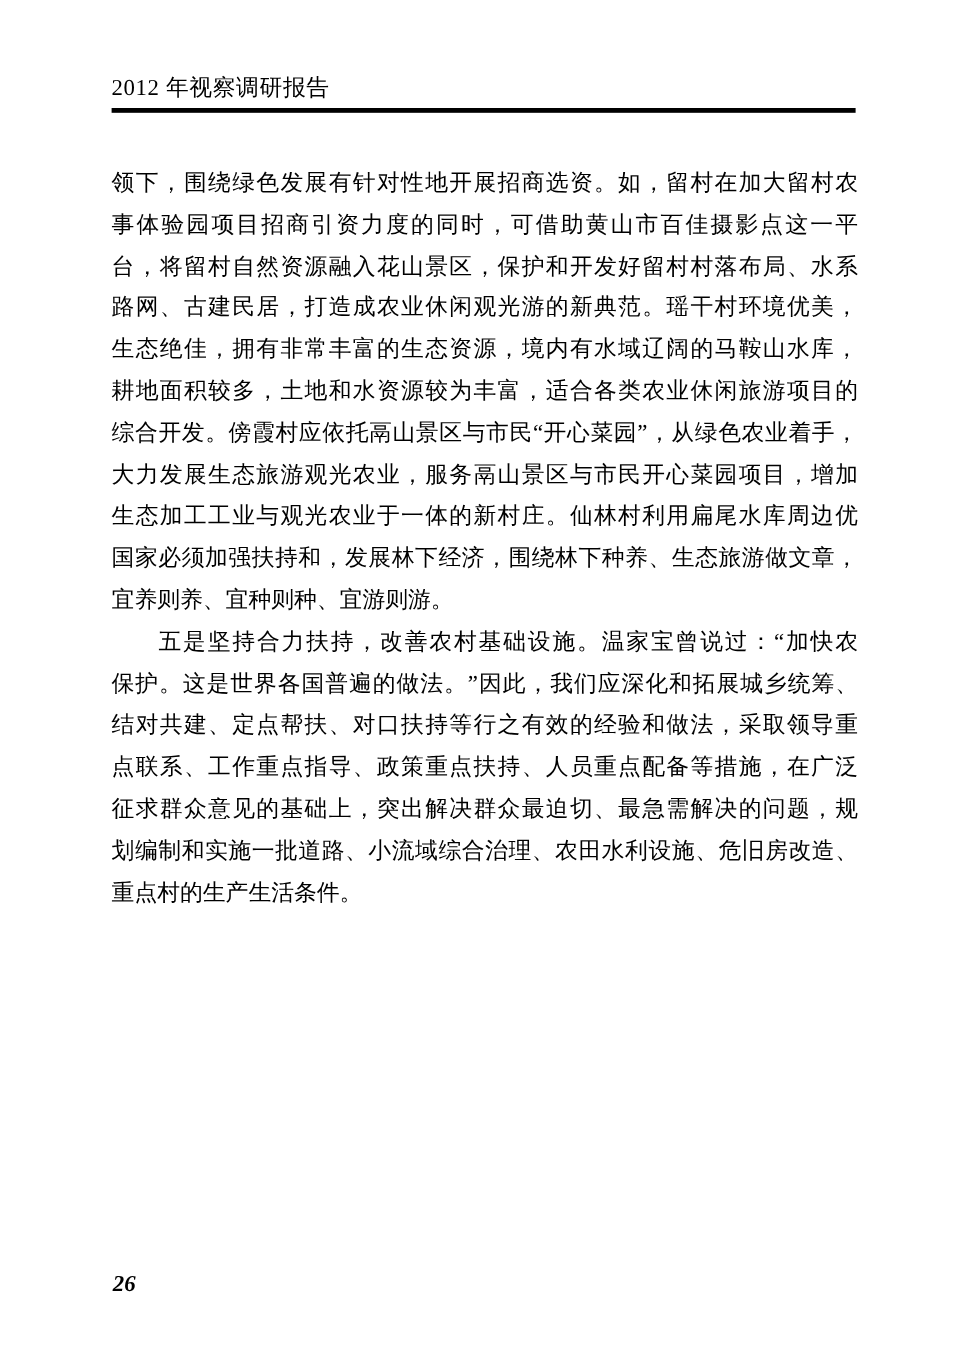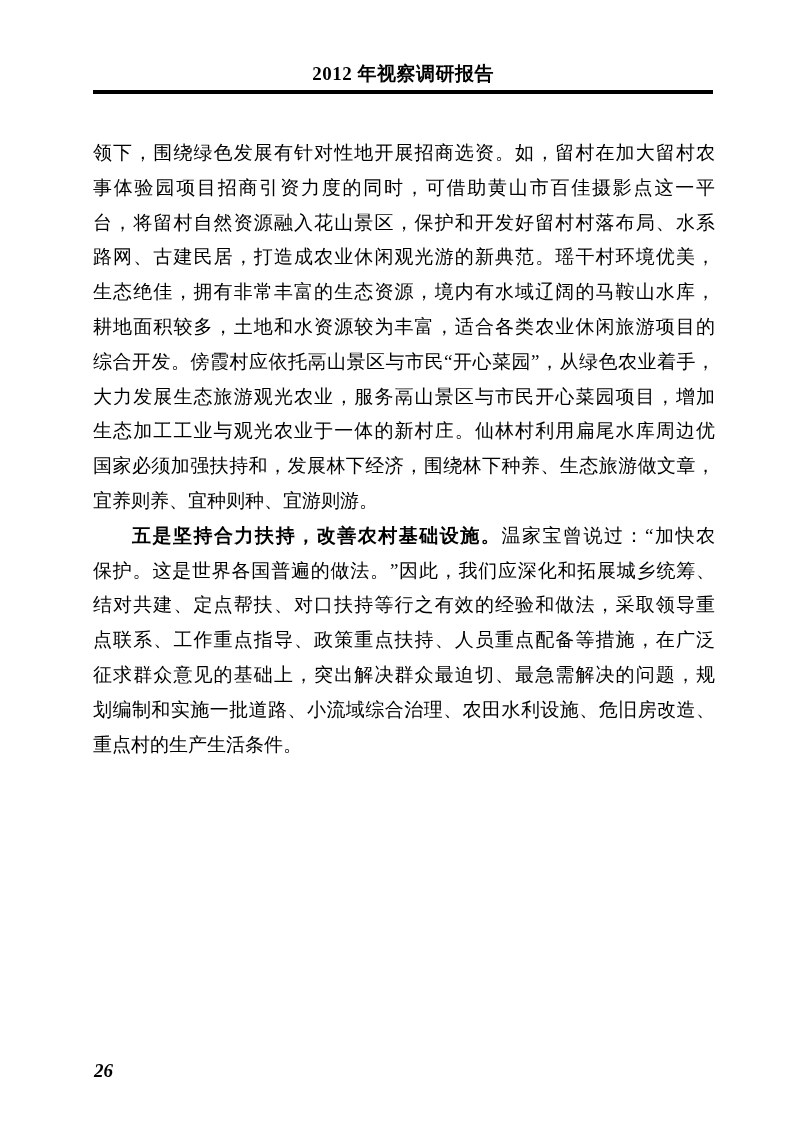--- a/index.html
+++ b/index.html
@@ -17,25 +17,24 @@
     overflow: hidden;
   }
   .header {
     position: absolute;
     left: 93px;
     top: 62px;
     width: 620px;
   }
   .header-title {
     font-size: 19px;
-    font-weight: bold;
+    font-weight: normal;
     letter-spacing: 0.5px;
     line-height: 24px;
     white-space: nowrap;
-    text-align: center;
   }
   .header-rule {
     position: absolute;
     left: 93px;
     top: 90px;
     width: 620px;
     height: 4px;
     background: #000000;
   }
   .body-text {
@@ -54,21 +53,21 @@
   }
   .line.para-end {
     text-align: left;
     text-align-last: left;
   }
   .line.indent {
     padding-left: 39px;
     box-sizing: border-box;
   }
   .bold {
-    font-weight: bold;
+    font-weight: normal;
   }
   .footer-pagenum {
     position: absolute;
     left: 94px;
     top: 1060px;
     font-size: 19px;
     font-weight: bold;
     font-style: italic;
   }
 </style>

